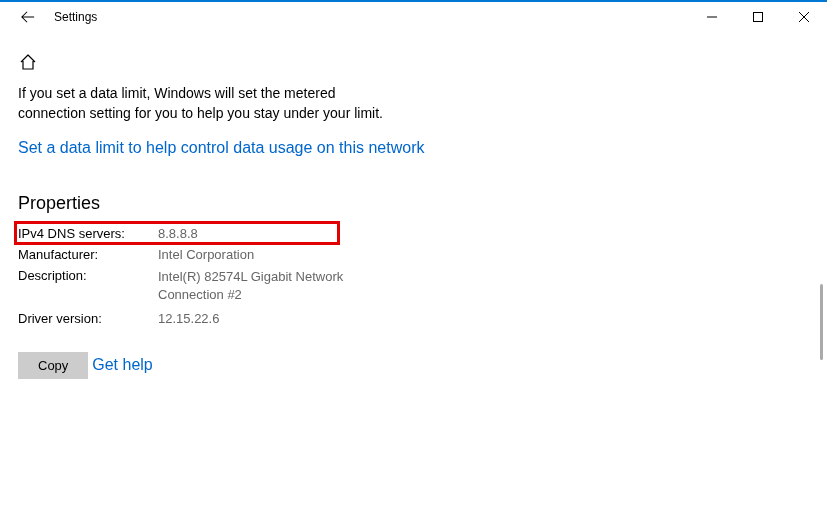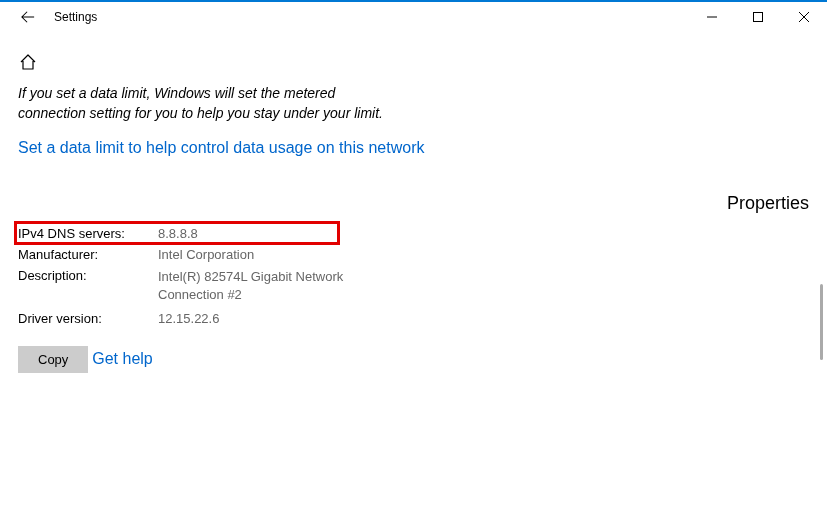--- a/index.html
+++ b/index.html
@@ -66,35 +66,33 @@
     .page-title {
       font-size: 24px;
       font-weight: 400;
     }
     .description {
       font-size: 14px;
       color: #000;
       line-height: 1.4;
       margin-bottom: 16px;
       max-width: 380px;
-      font-style: italic;
     }
     .link {
       color: #0066cc;
       font-size: 16px;
       text-decoration: none;
       cursor: pointer;
       display: inline-block;
     }
     .section-title {
       font-size: 18px;
       font-weight: 500;
       margin-top: 36px;
       margin-bottom: 12px;
-      text-align: right;
     }
     .props-table {
       display: grid;
       grid-template-columns: 140px 200px;
       row-gap: 6px;
     }
     .prop-label {
       font-size: 13px;
       color: #000;
     }
@@ -107,21 +105,21 @@
       border: 3px solid #e20000;
       pointer-events: none;
     }
     .copy-btn {
       background: #ccc;
       border: none;
       padding: 6px 20px;
       font-size: 13px;
       color: #000;
       cursor: pointer;
-      margin-top: 14px;
+      margin-top: 20px;
       font-family: inherit;
     }
     .question-title {
       font-size: 18px;
       font-weight: 500;
       margin-top: 44px;
       margin-bottom: 8px;
     }
     .scrollbar {
       position: absolute;

